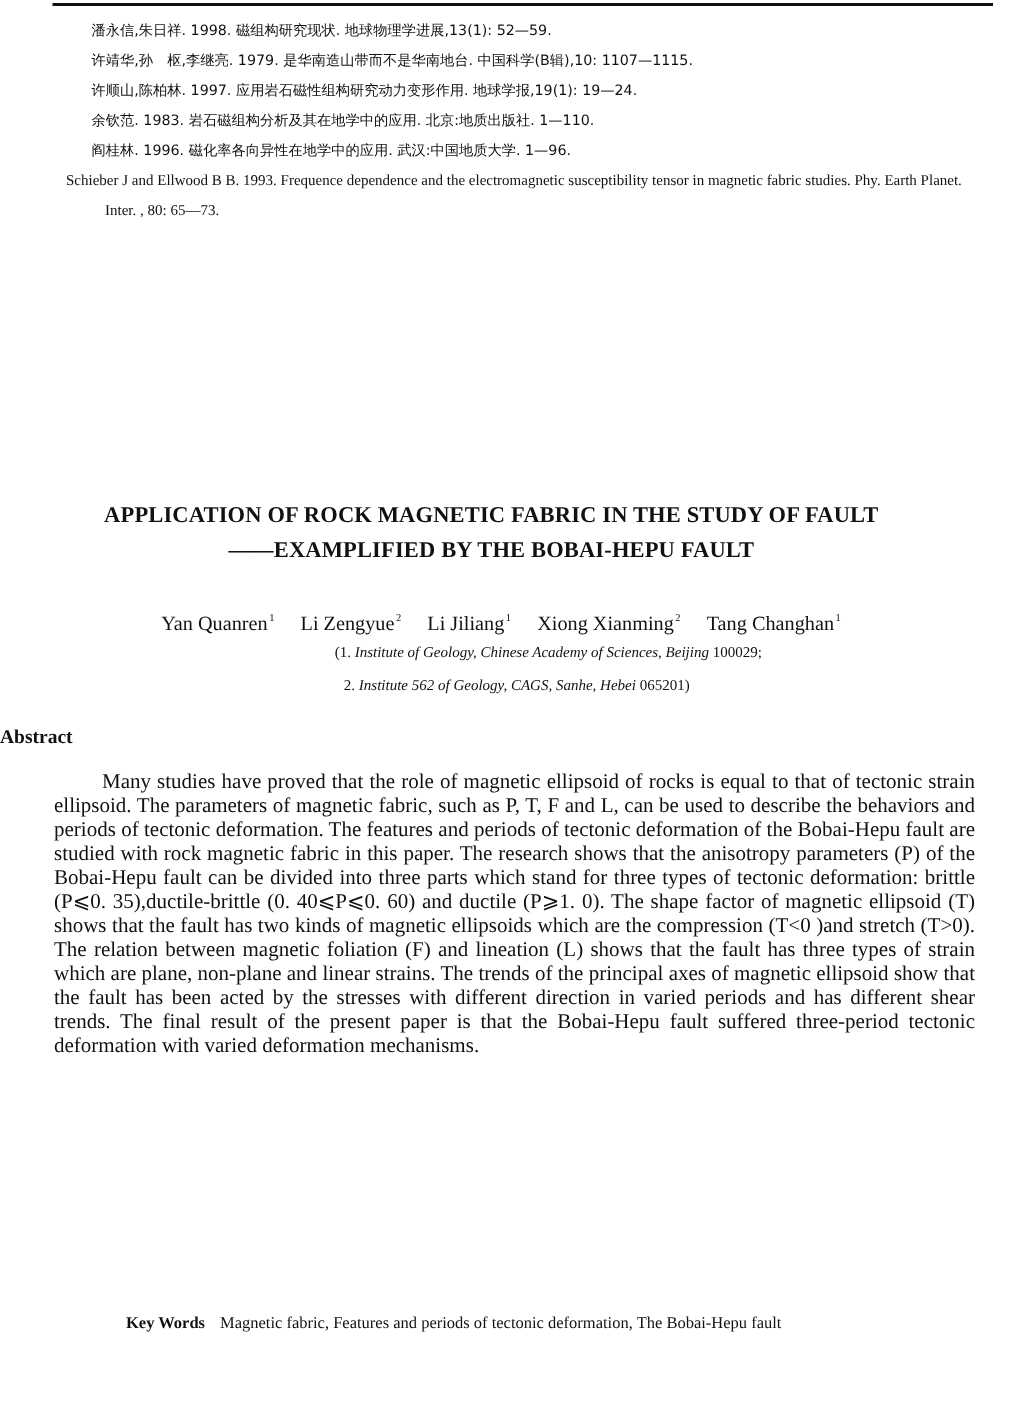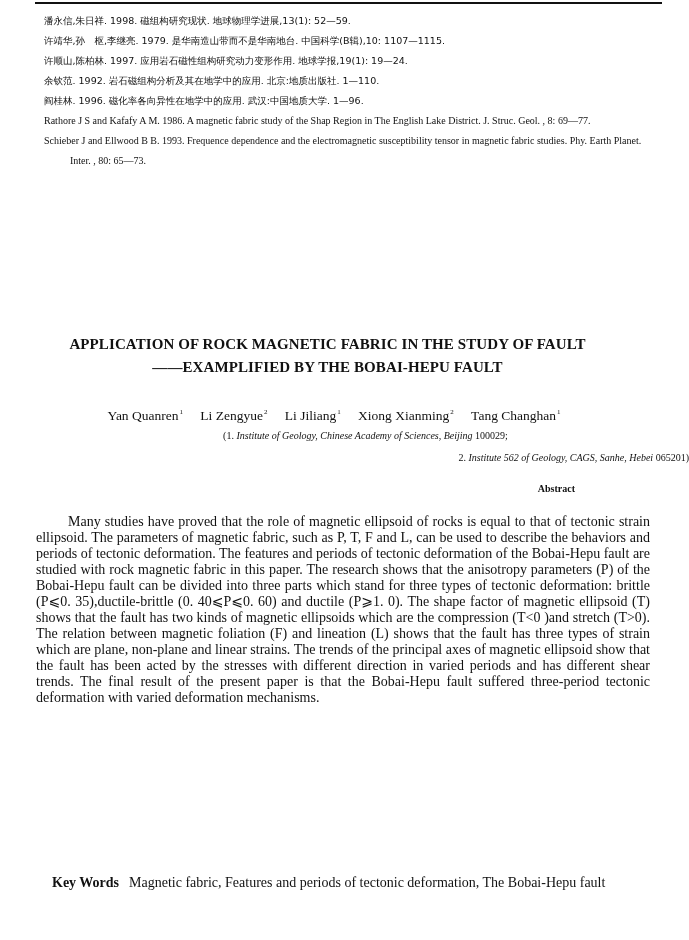--- a/index.html
+++ b/index.html
@@ -8,65 +8,64 @@
       color: #111; font-family: "Liberation Serif", "DejaVu Serif", serif;
     }
     .top-rule {
       position: absolute; left: 35px; top: 2px; width: 627px; height: 2px; background: #111;
     }
     .refs {
       position: absolute; left: 44px; top: 11px; width: 615px;
       font-size: 10px; line-height: 20px;
     }
     .ref { padding-left: 26px; text-indent: -26px; margin: 0; }
-    .ref.zh { font-family: "DejaVu Sans", sans-serif; font-size: 9.5px; }
+    .ref.zh { font-family: "DejaVu Sans", sans-serif; font-size: 9.5px; margin-left: 17px; }
     .title {
       position: absolute; left: 0; top: 333px; width: 655px; text-align: center;
       font-weight: bold; font-size: 15px; line-height: 23px; letter-spacing: 0.1px;
     }
     .authors {
       position: absolute; left: 0; top: 402px; width: 668px; text-align: center;
       font-size: 13.5px; line-height: 20px;
     }
     .authors .author { margin: 0 7px; }
     .authors sup { font-size: 7px; vertical-align: 6px; margin-left: 1px; }
     .affil {
       position: absolute; left: 0; width: 689px; text-align: center;
       font-size: 10px; line-height: 14px;
     }
     .affil i { font-style: italic; }
     .affil1 { top: 429px; padding-left: 21px; }
-    .affil2 { top: 451px; text-align: right; }
+    .affil2 { top: 451px; }
     .abs-heading {
-      position: absolute; left: 0; top: 483px; width: 575px; text-align: right;
-      font-weight: bold; font-size: 10px;
+      position: absolute; left: 0; top: 483px; width: 575px; text-align: left;
+      font-weight: bold; font-size: 13px;
     }
     .abstract {
       position: absolute; left: 36px; top: 514px; width: 614px;
       font-size: 14px; line-height: 16px; text-align: justify;
     }
     .abstract p { margin: 0; text-indent: 32px; }
     .keywords {
-      position: absolute; left: 20px; top: 871px; width: 614px;
-      font-size: 14px; line-height: 23.6px; text-align: justify; text-indent: 32px;
+      position: absolute; left: 52px; top: 871px; width: 614px;
+      font-size: 11px; line-height: 23.6px; text-align: justify; text-indent: 32px;
     }
     .kw-label { font-weight: bold; margin-right: 10px; }
   </style>
 </head>
 <body>
 
 <div class="top-rule"></div>
 
 <div class="refs">
   <p class="ref zh">潘永信,朱日祥. 1998. 磁组构研究现状. 地球物理学进展,13(1): 52—59.</p>
   <p class="ref zh">许靖华,孙　枢,李继亮. 1979. 是华南造山带而不是华南地台. 中国科学(B辑),10: 1107—1115.</p>
   <p class="ref zh">许顺山,陈柏林. 1997. 应用岩石磁性组构研究动力变形作用. 地球学报,19(1): 19—24.</p>
-  <p class="ref zh">余钦范. 1992. 岩石磁组构分析及其在地学中的应用. 北京:地质出版社. 1—110.</p>
+  <p class="ref zh">余钦范. 1983. 岩石磁组构分析及其在地学中的应用. 北京:地质出版社. 1—110.</p>
   <p class="ref zh">阎桂林. 1996. 磁化率各向异性在地学中的应用. 武汉:中国地质大学. 1—96.</p>
-  <p class="ref">Rathore J S and Kafafy A M. 1986. A magnetic fabric study of the Shap Region in The English Lake District. J. Struc. Geol. , 8: 69—77.</p>
   <p class="ref">Schieber J and Ellwood B B. 1993. Frequence dependence and the electromagnetic susceptibility tensor in magnetic fabric studies. Phy. Earth Planet. Inter. , 80: 65—73.</p>
 </div>
 
 <div class="title">
   <div>APPLICATION OF ROCK MAGNETIC FABRIC IN THE STUDY OF FAULT</div>
   <div>——EXAMPLIFIED BY THE BOBAI-HEPU FAULT</div>
 </div>
 
 <div class="authors">
   <span class="author"><span>Yan Quanren</span><sup>1</sup></span>

